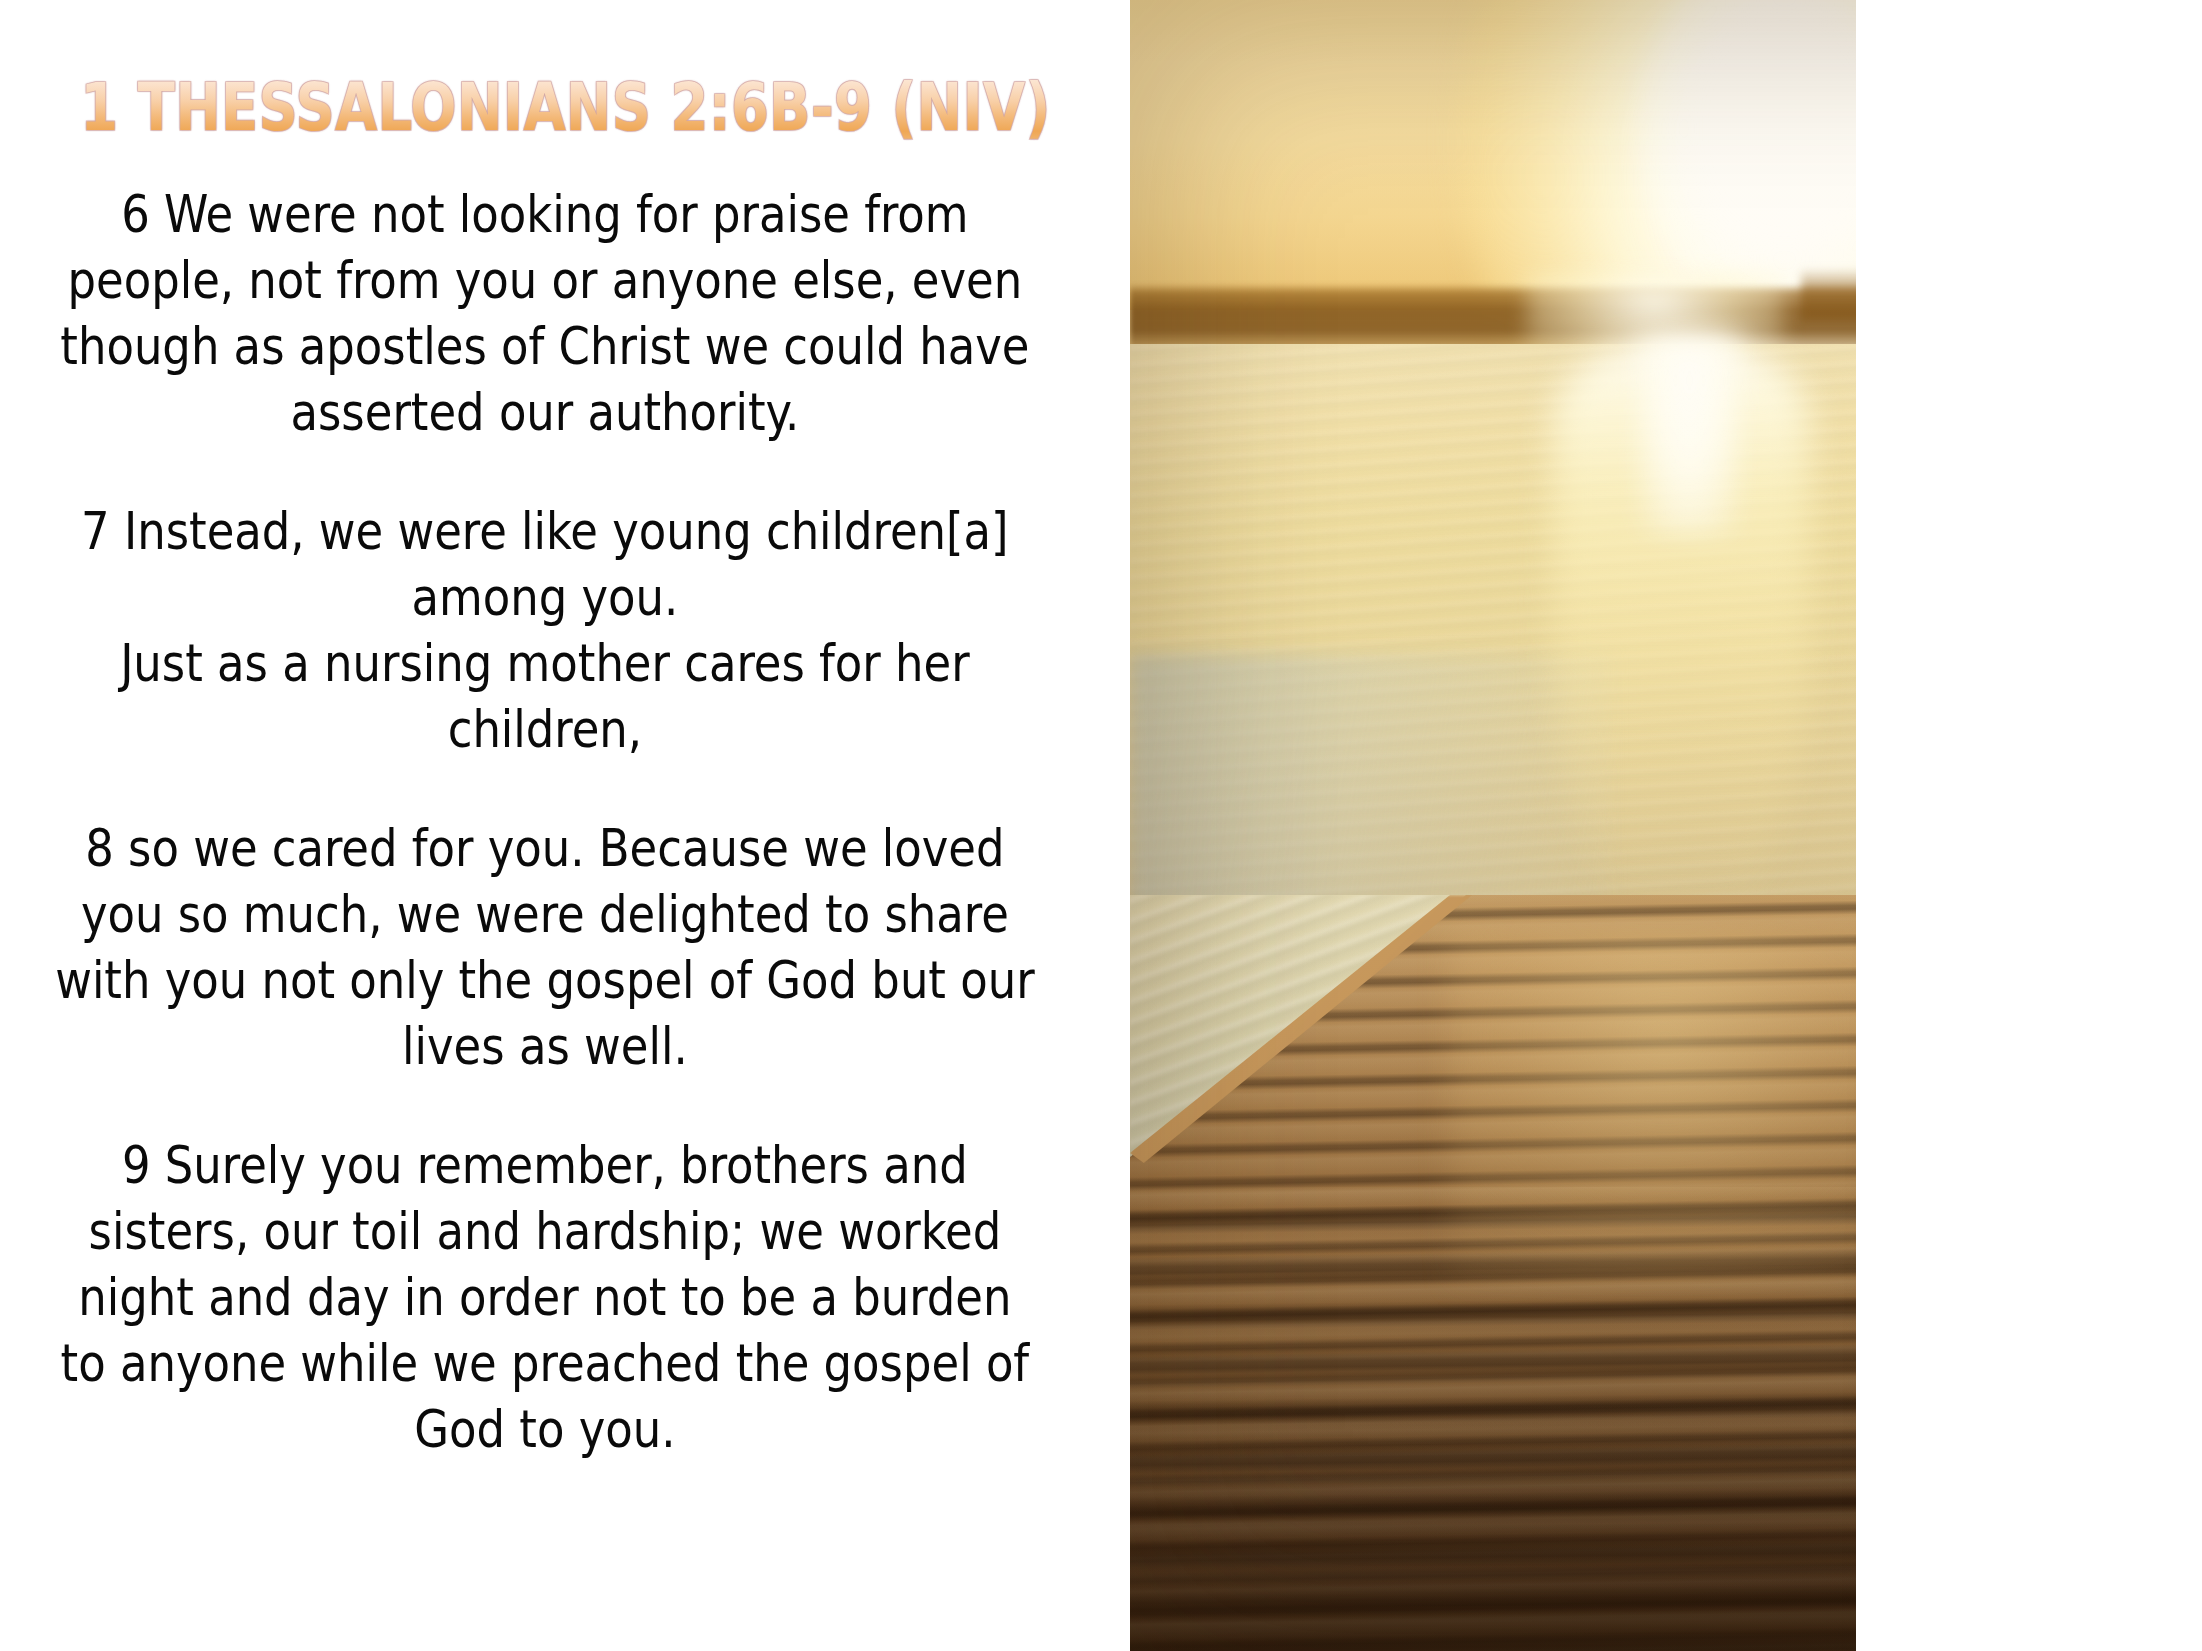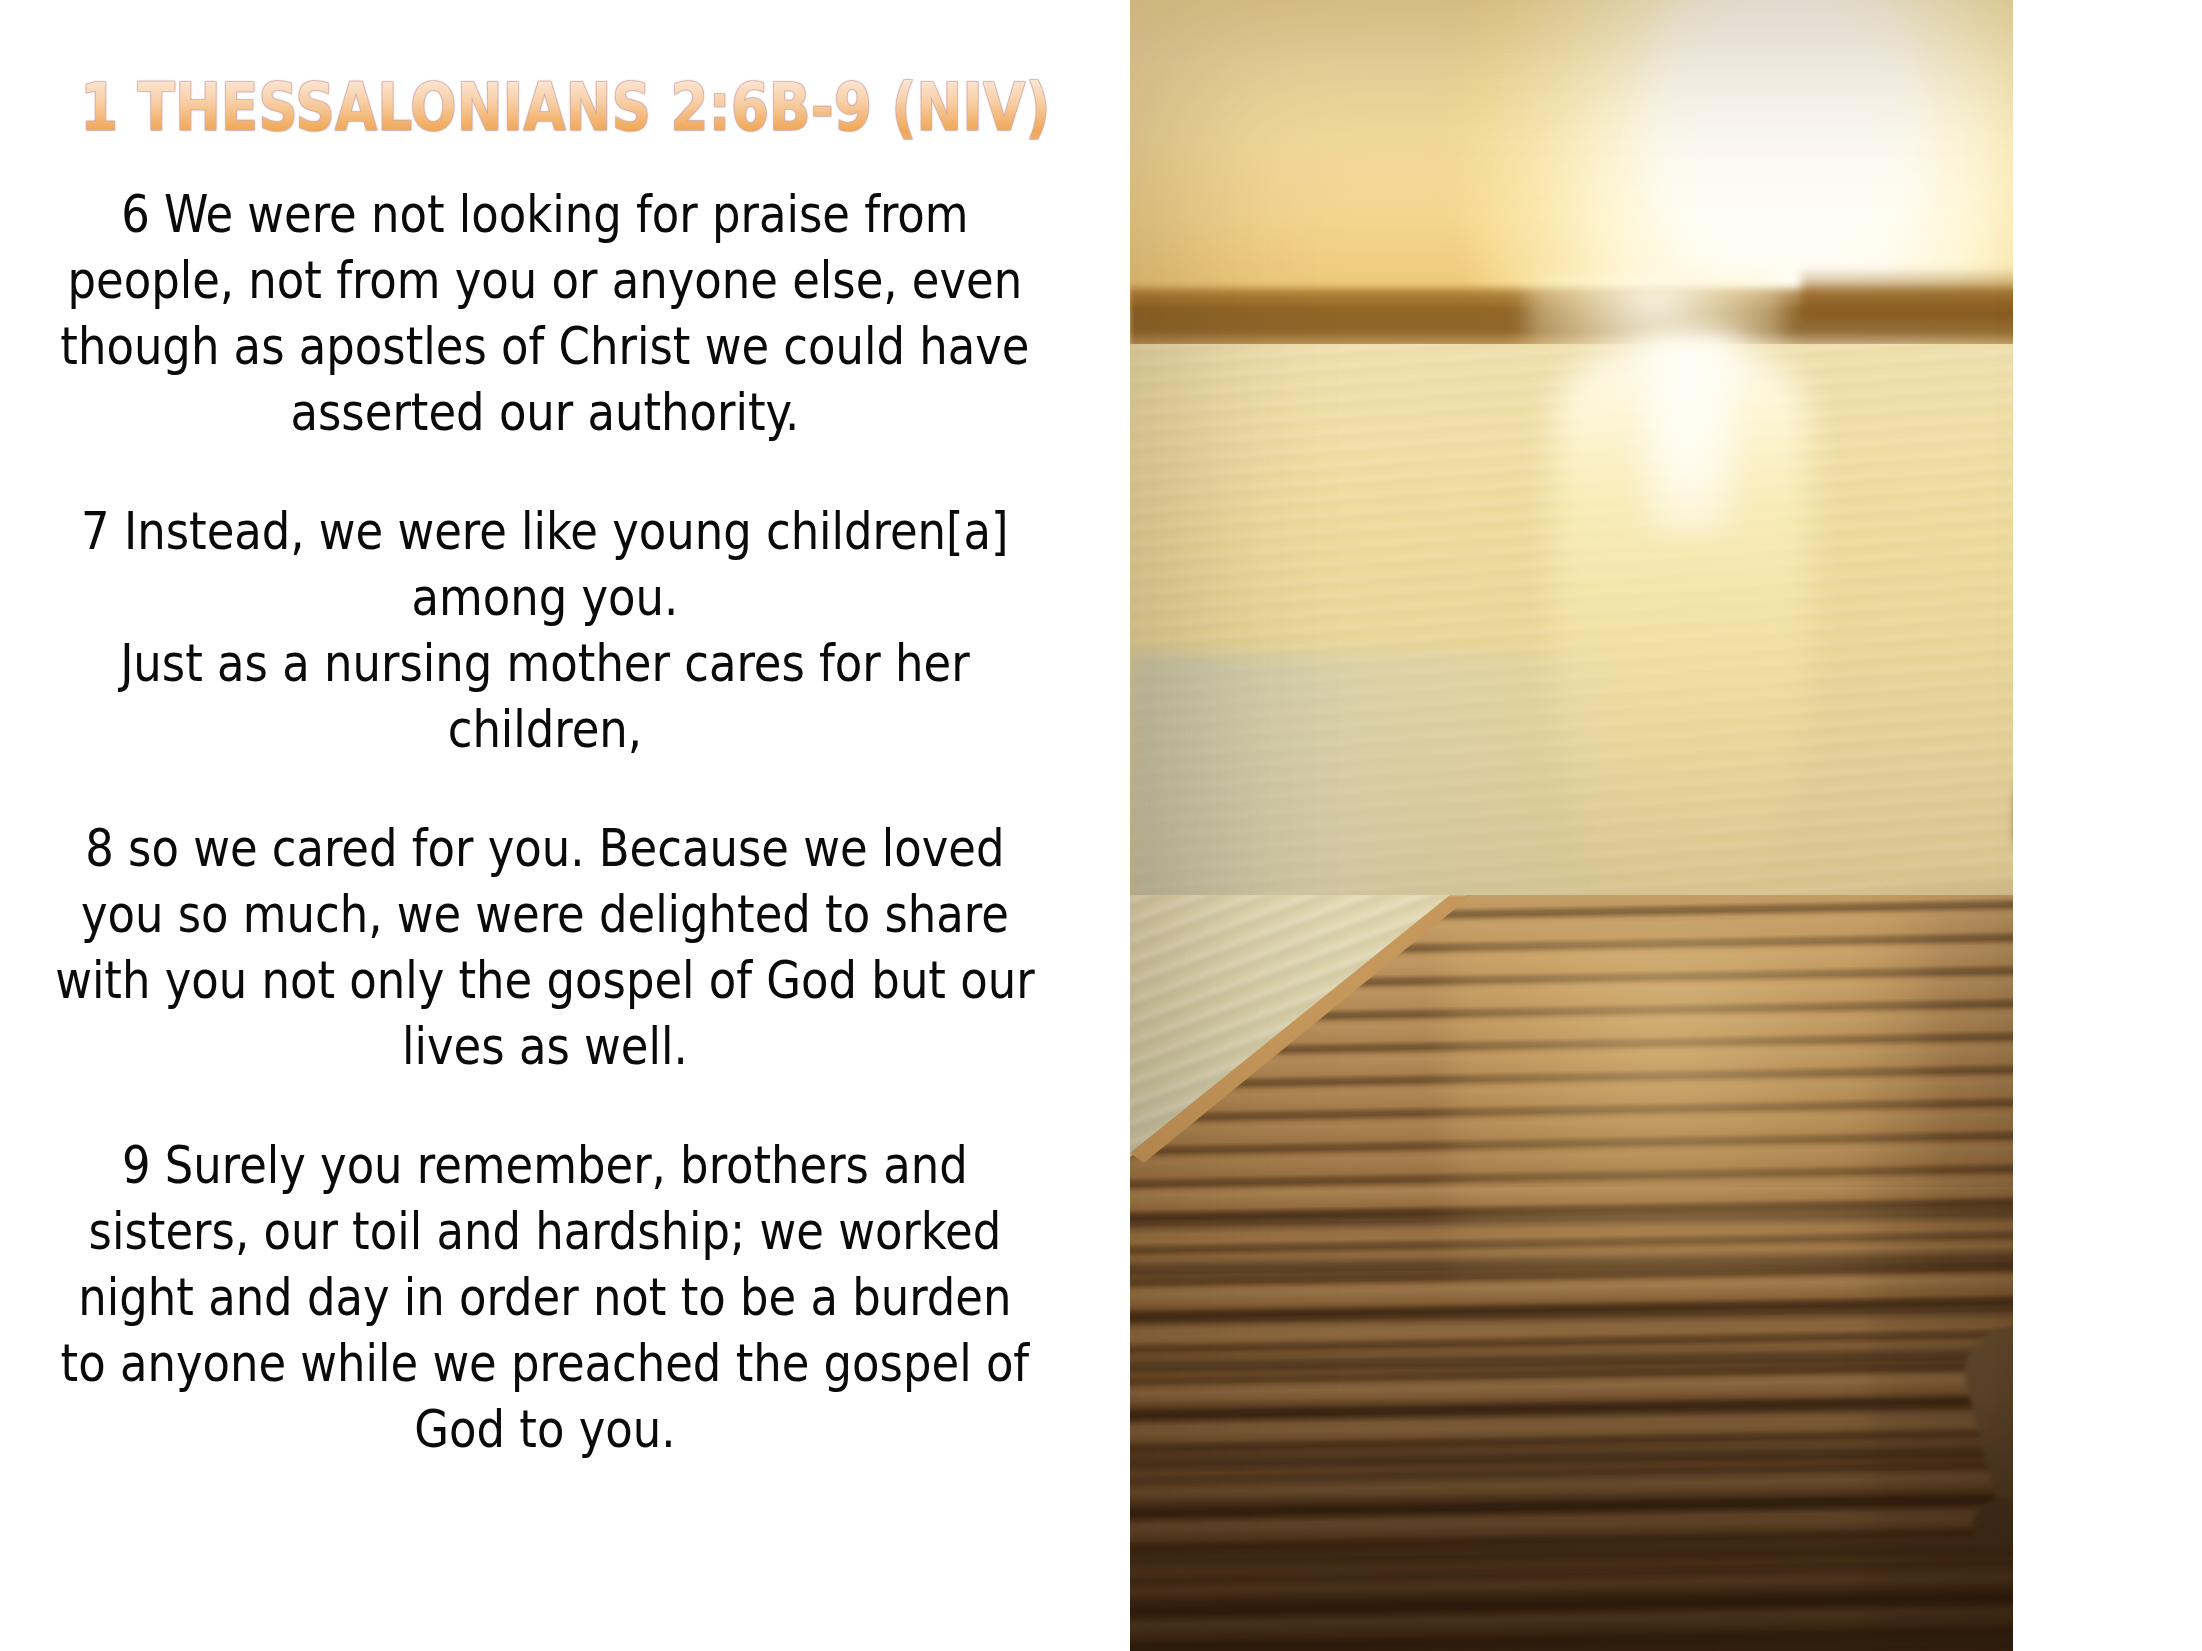--- a/index.html
+++ b/index.html
@@ -1,21 +1,21 @@
 <!DOCTYPE html>
 <html style="font-size:13.8px"><head>
 <meta charset="utf-8">
 <style>
   * { margin:0; padding:0; box-sizing:border-box; }
   html,body { width:2203px; height:1652px; overflow:hidden; background:#ffffff; }
   body { font-family:"Liberation Sans", sans-serif; }
 
   #slide {
     position:relative;
-    width:2013px; height:1652px;
+    width:1856px; height:1652px;
     background:#ffffff;
     overflow:hidden;
   }
 
   
   #text-panel {
     position:absolute; left:0; top:0;
     width:1130px; height:1652px;
     background:#ffffff;
     overflow:hidden;

